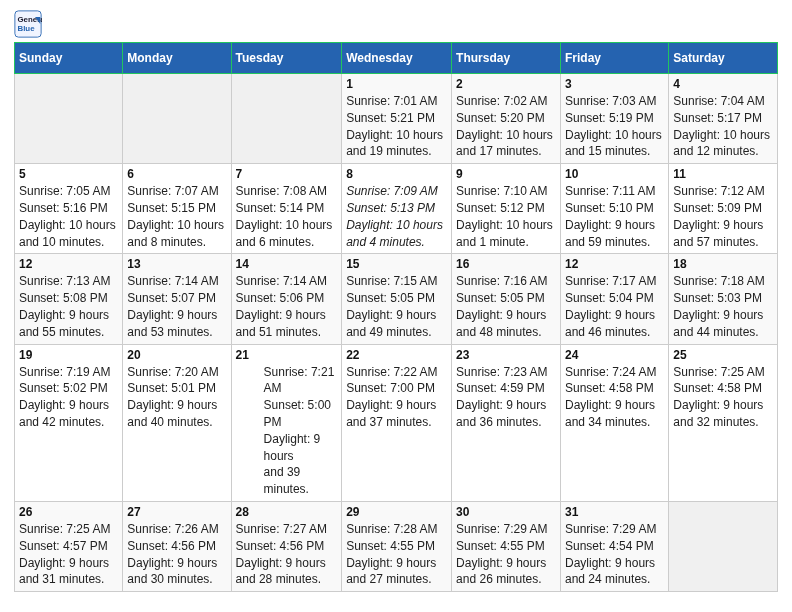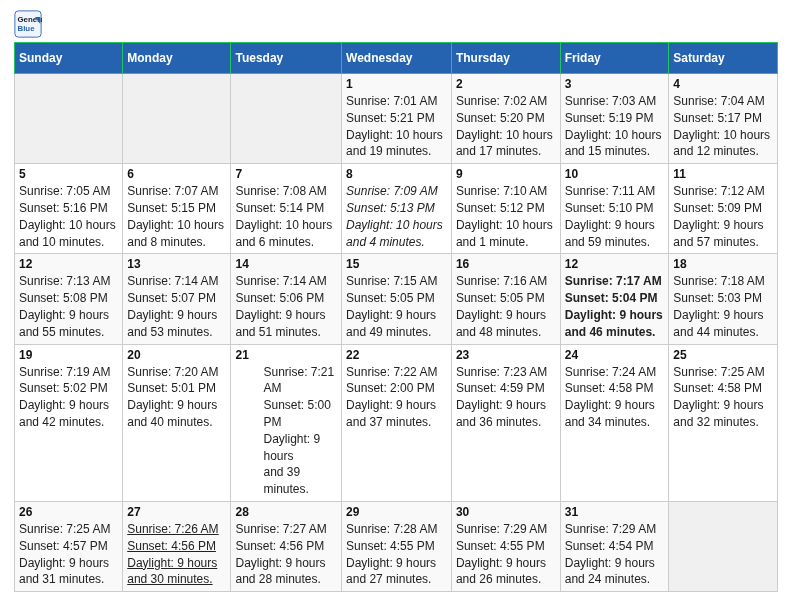--- a/index.html
+++ b/index.html
@@ -246,21 +246,21 @@
           </td>
           <td>
             <span class="day-number">16</span>
             <div class="day-info" style="white-space: pre-line;">Sunrise: 7:16 AM
 Sunset: 5:05 PM
 Daylight: 9 hours
 and 48 minutes.</div>
           </td>
           <td>
             <span class="day-number">12</span>
-            <div class="day-info" style="white-space: pre-line; font-weight: bold;">Sunrise: 7:17 AM
+            <div class="day-info" style="white-space: pre-line;">Sunrise: 7:17 AM
 Sunset: 5:04 PM
 Daylight: 9 hours
 and 46 minutes.</div>
           </td>
           <td>
             <span class="day-number">18</span>
             <div class="day-info" style="white-space: pre-line;">Sunrise: 7:18 AM
 Sunset: 5:03 PM
 Daylight: 9 hours
 and 44 minutes.</div>
@@ -284,21 +284,21 @@
           <td>
             <span class="day-number">21</span>
             <div class="day-info" style="white-space: pre-line; margin-left: 28px;">Sunrise: 7:21 AM
 Sunset: 5:00 PM
 Daylight: 9 hours
 and 39 minutes.</div>
           </td>
           <td>
             <span class="day-number">22</span>
             <div class="day-info" style="white-space: pre-line;">Sunrise: 7:22 AM
-Sunset: 2:00 PM
+Sunset: 7:00 PM
 Daylight: 9 hours
 and 37 minutes.</div>
           </td>
           <td>
             <span class="day-number">23</span>
             <div class="day-info" style="white-space: pre-line;">Sunrise: 7:23 AM
 Sunset: 4:59 PM
 Daylight: 9 hours
 and 36 minutes.</div>
           </td>
@@ -320,21 +320,21 @@
         <tr>
           <td>
             <span class="day-number">26</span>
             <div class="day-info" style="white-space: pre-line;">Sunrise: 7:25 AM
 Sunset: 4:57 PM
 Daylight: 9 hours
 and 31 minutes.</div>
           </td>
           <td>
             <span class="day-number">27</span>
-            <div class="day-info" style="white-space: pre-line; text-decoration: underline;">Sunrise: 7:26 AM
+            <div class="day-info" style="white-space: pre-line;">Sunrise: 7:26 AM
 Sunset: 4:56 PM
 Daylight: 9 hours
 and 30 minutes.</div>
           </td>
           <td>
             <span class="day-number">28</span>
             <div class="day-info" style="white-space: pre-line;">Sunrise: 7:27 AM
 Sunset: 4:56 PM
 Daylight: 9 hours
 and 28 minutes.</div>

